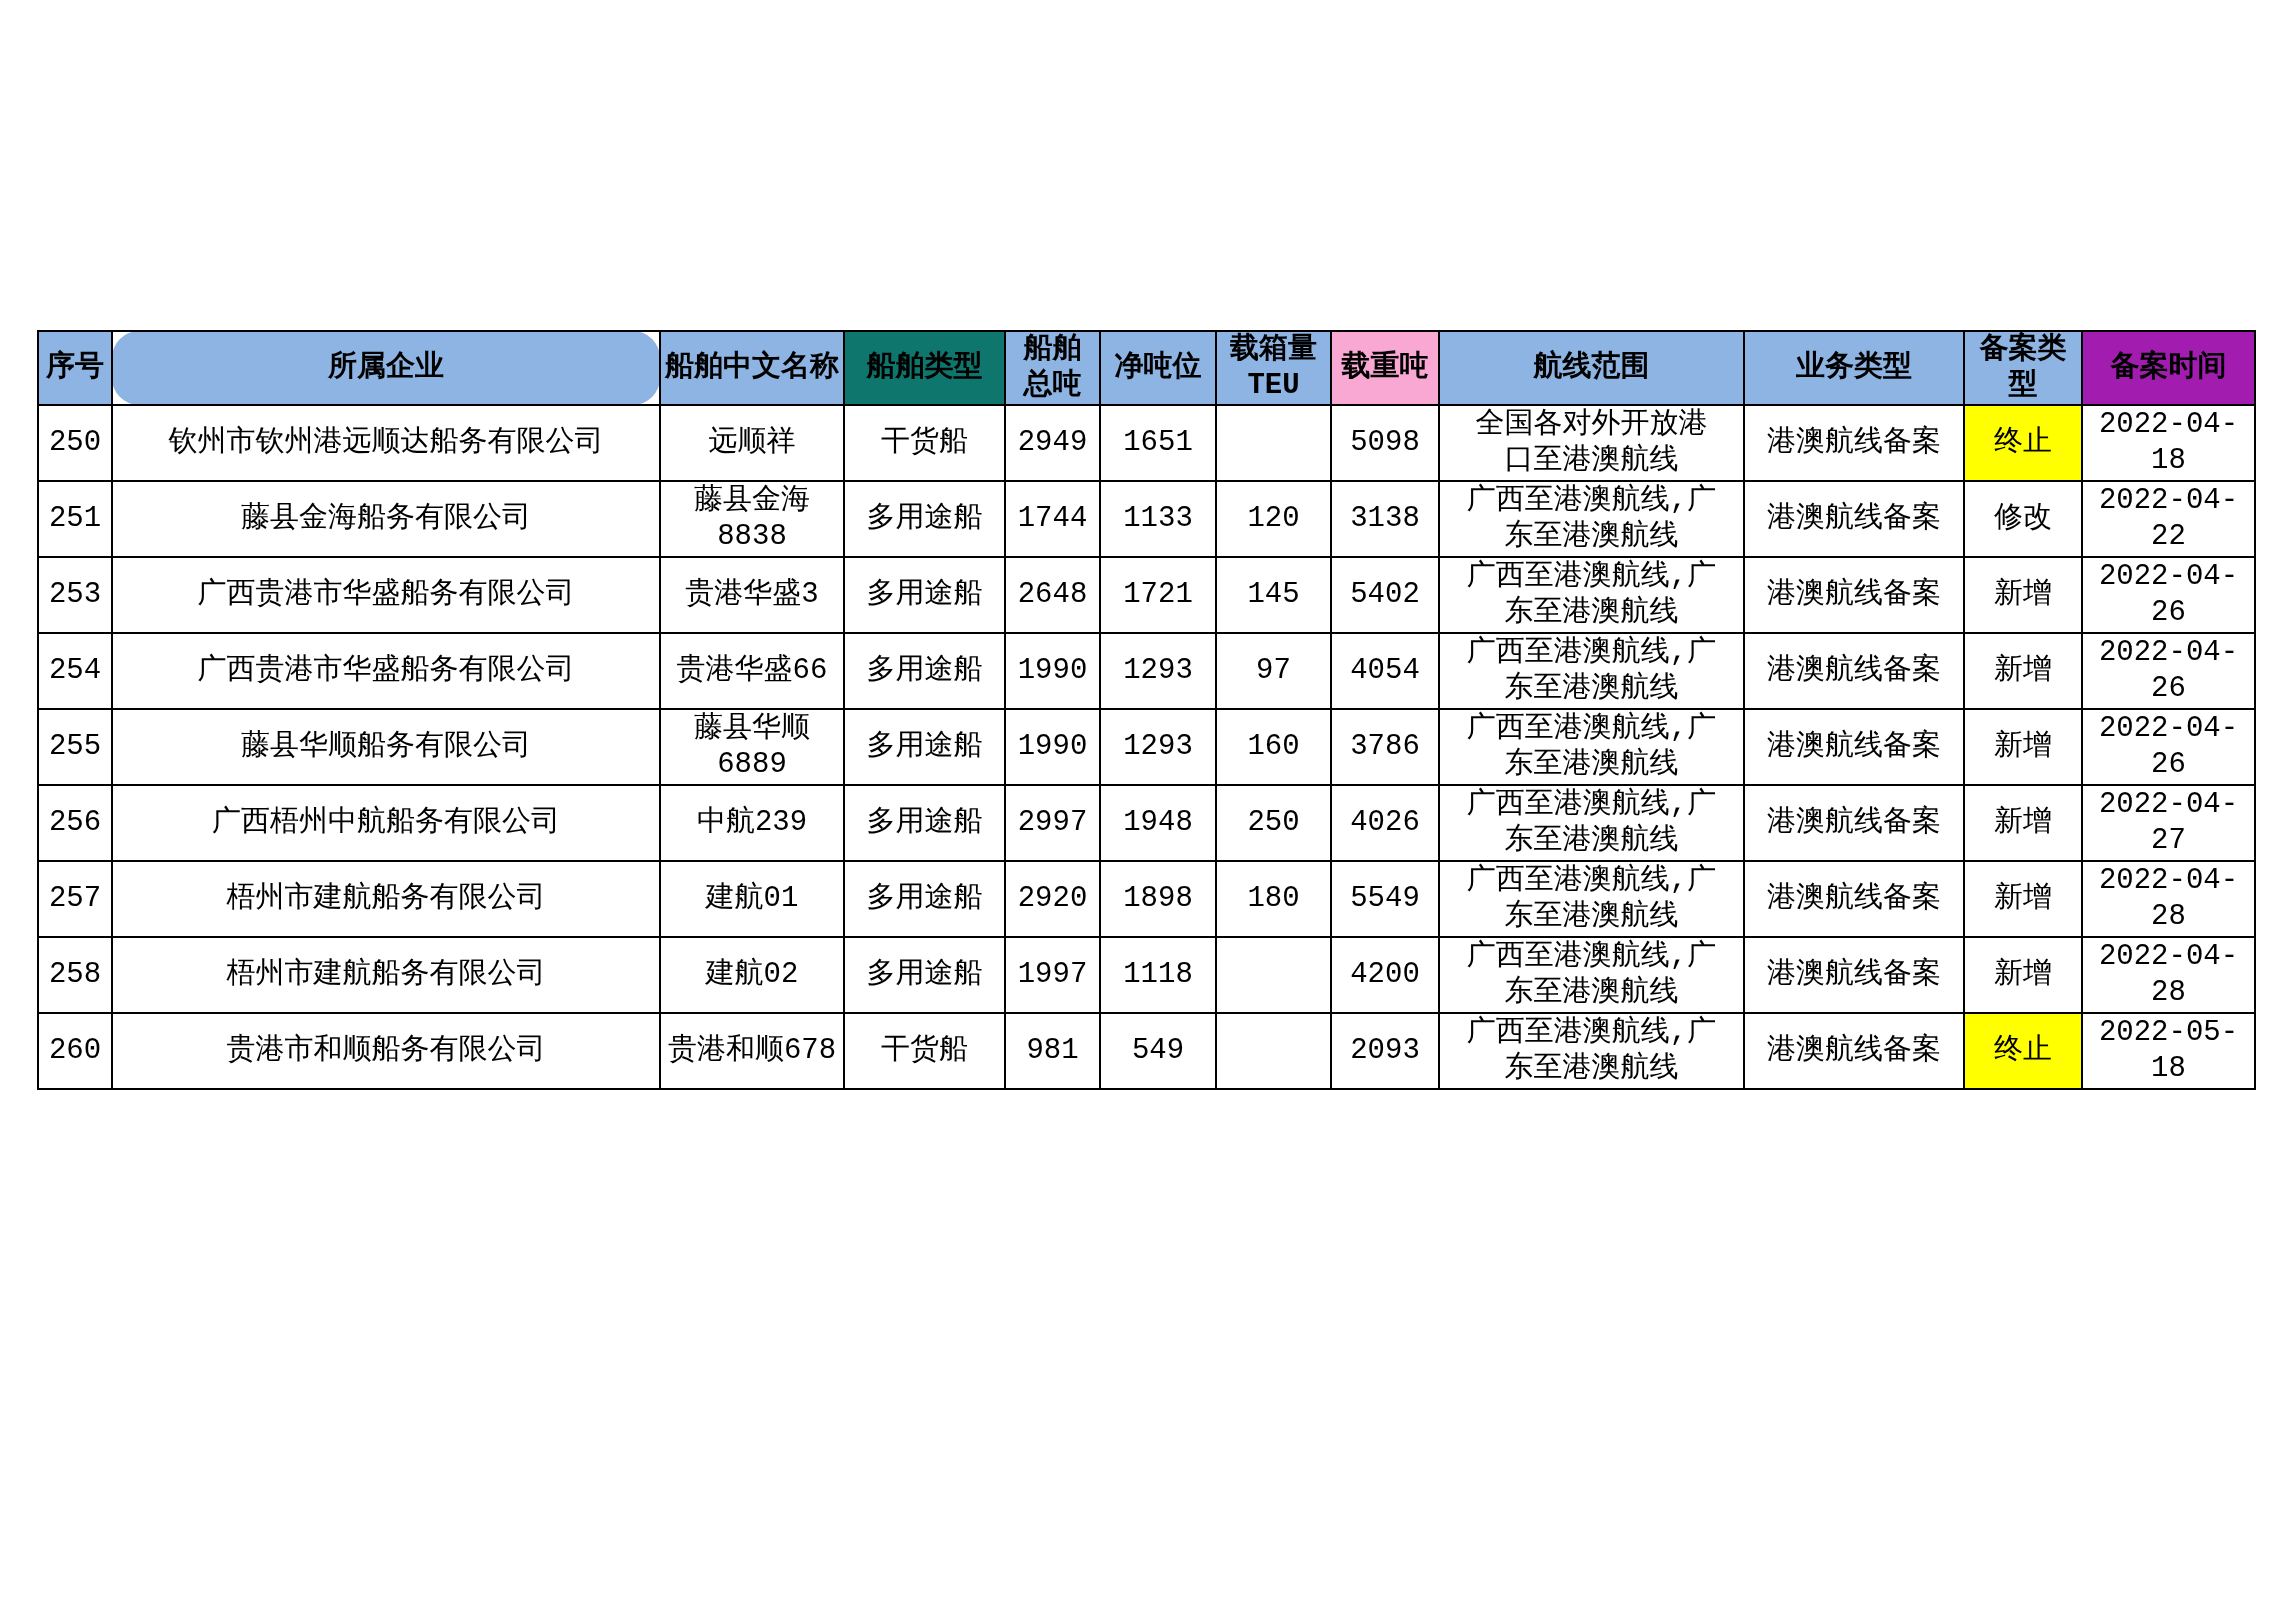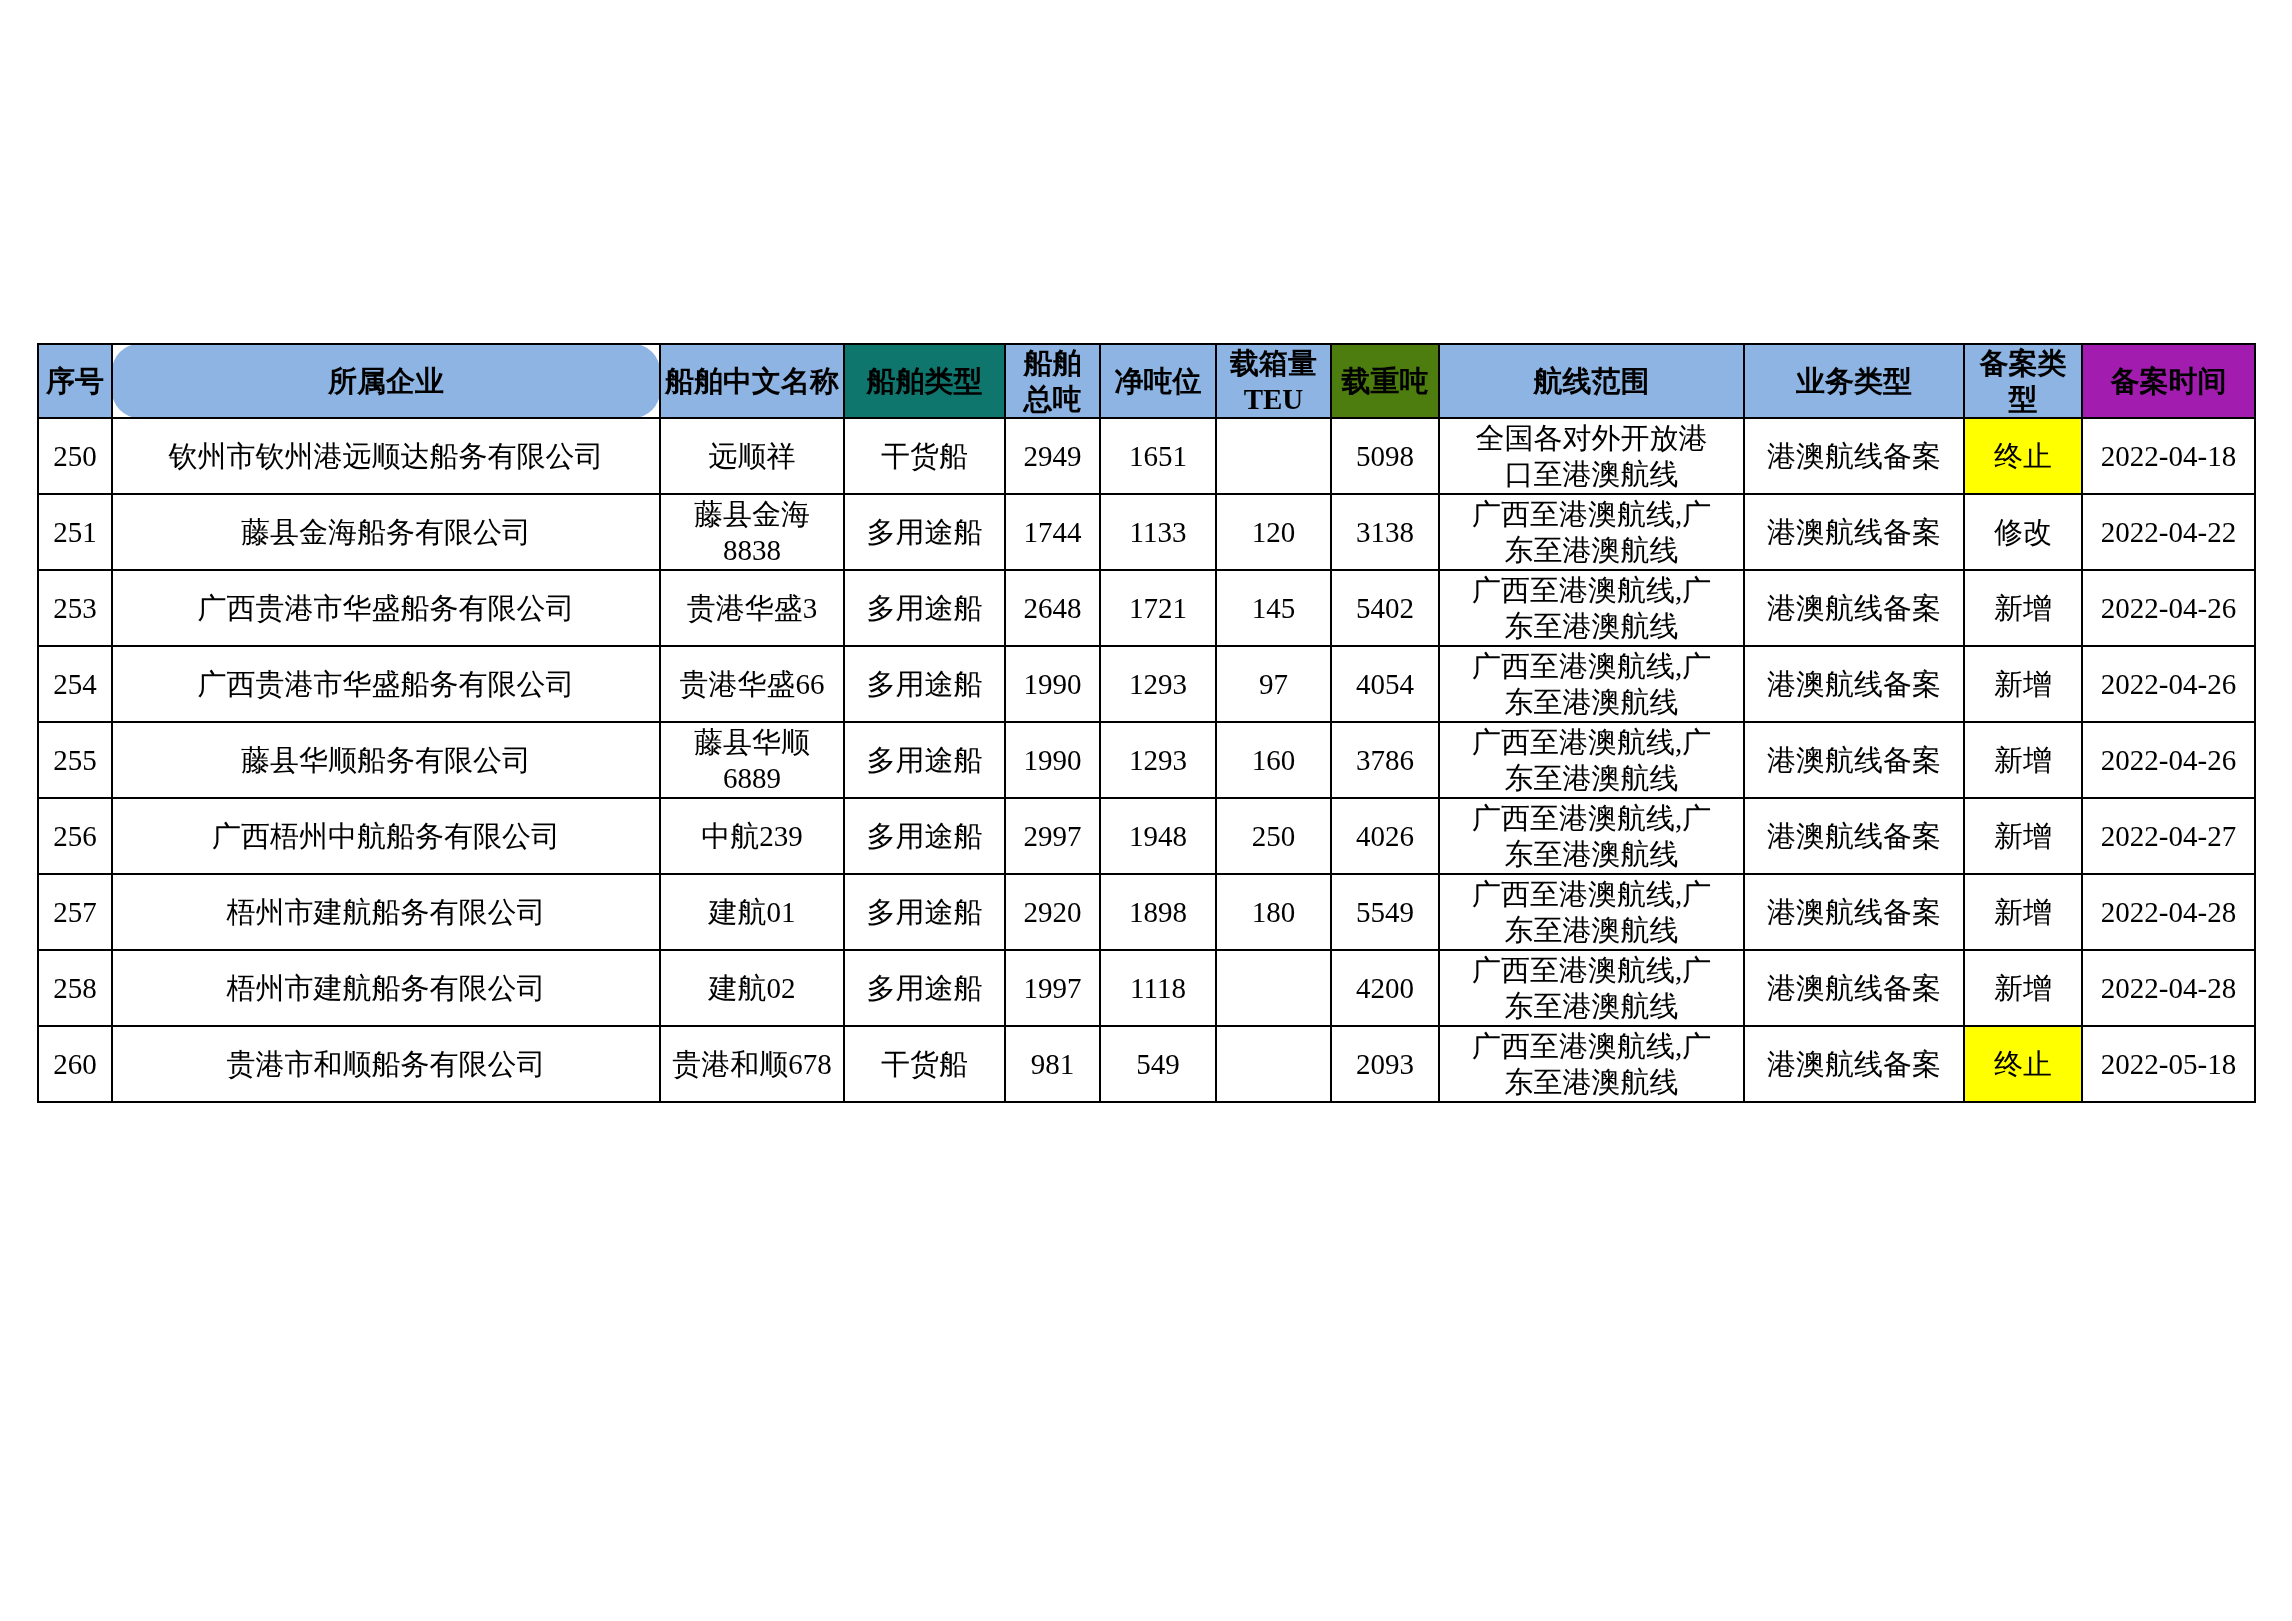--- a/index.html
+++ b/index.html
@@ -5,24 +5,25 @@
   html,body { margin:0; padding:0; }
   body {
     width:2293px; height:1621px;
     background:#ffffff;
     position:relative;
     font-family:"Liberation Serif","DejaVu Serif",serif;
     color:#000;
   }
   table.filing-table {
     position:absolute;
-    left:37px; top:343px;
+    left:37px; top:330px;
     width:2215px;
     border-collapse:collapse;
     table-layout:fixed;
+    font-family:Liberation Mono, monospace;
   }
   .filing-table th, .filing-table td {
     border:2.9px solid #000;
     text-align:center;
     vertical-align:middle;
     padding:0 2px;
     font-size:29px;
     line-height:36px;
     white-space:pre-line;
     overflow:hidden;
@@ -62,21 +63,21 @@
     <tr>
         <th style="background: rgb(141, 180, 226);">序号</th>
         <th style="background: rgb(141, 180, 226); border-radius: 27px;">所属企业</th>
         <th style="background: rgb(141, 180, 226);">船舶中文名称</th>
         <th style="background: #0f766e;">船舶类型</th>
         <th style="background: rgb(141, 180, 226);">船舶
 总吨</th>
         <th style="background: rgb(141, 180, 226);">净吨位</th>
         <th style="background: rgb(141, 180, 226);">载箱量
 TEU</th>
-        <th style="background: #4d7c0f;">载重吨</th>
+        <th style="background: #f9a8d4;">载重吨</th>
         <th style="background: rgb(141, 180, 226);">航线范围</th>
         <th style="background: rgb(141, 180, 226);">业务类型</th>
         <th style="background: rgb(141, 180, 226);">备案类
 型</th>
         <th style="background: #a21caf;">备案时间</th>
       </tr>
   </thead>
   <tbody>
       <tr>
         <td>250</td>

